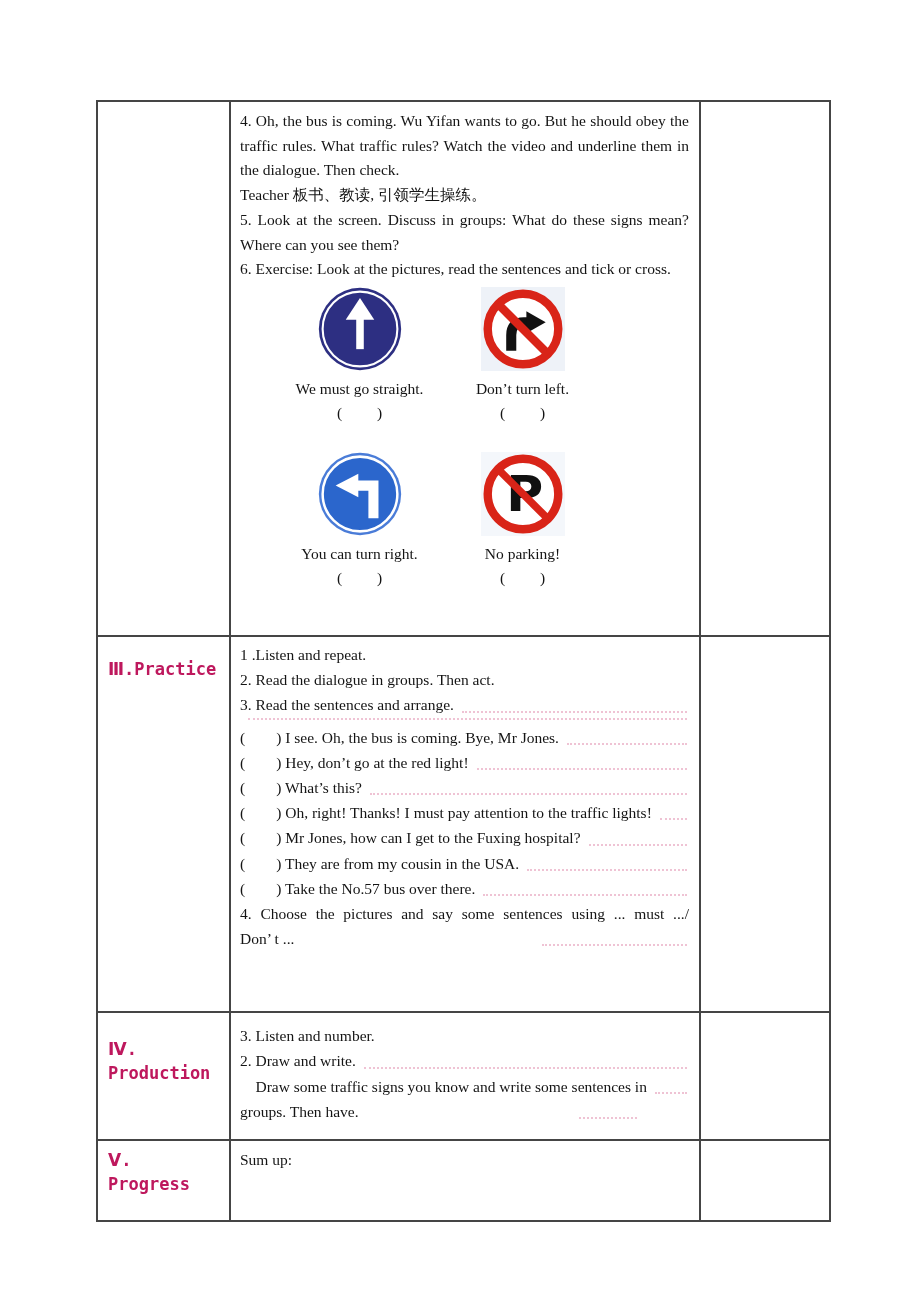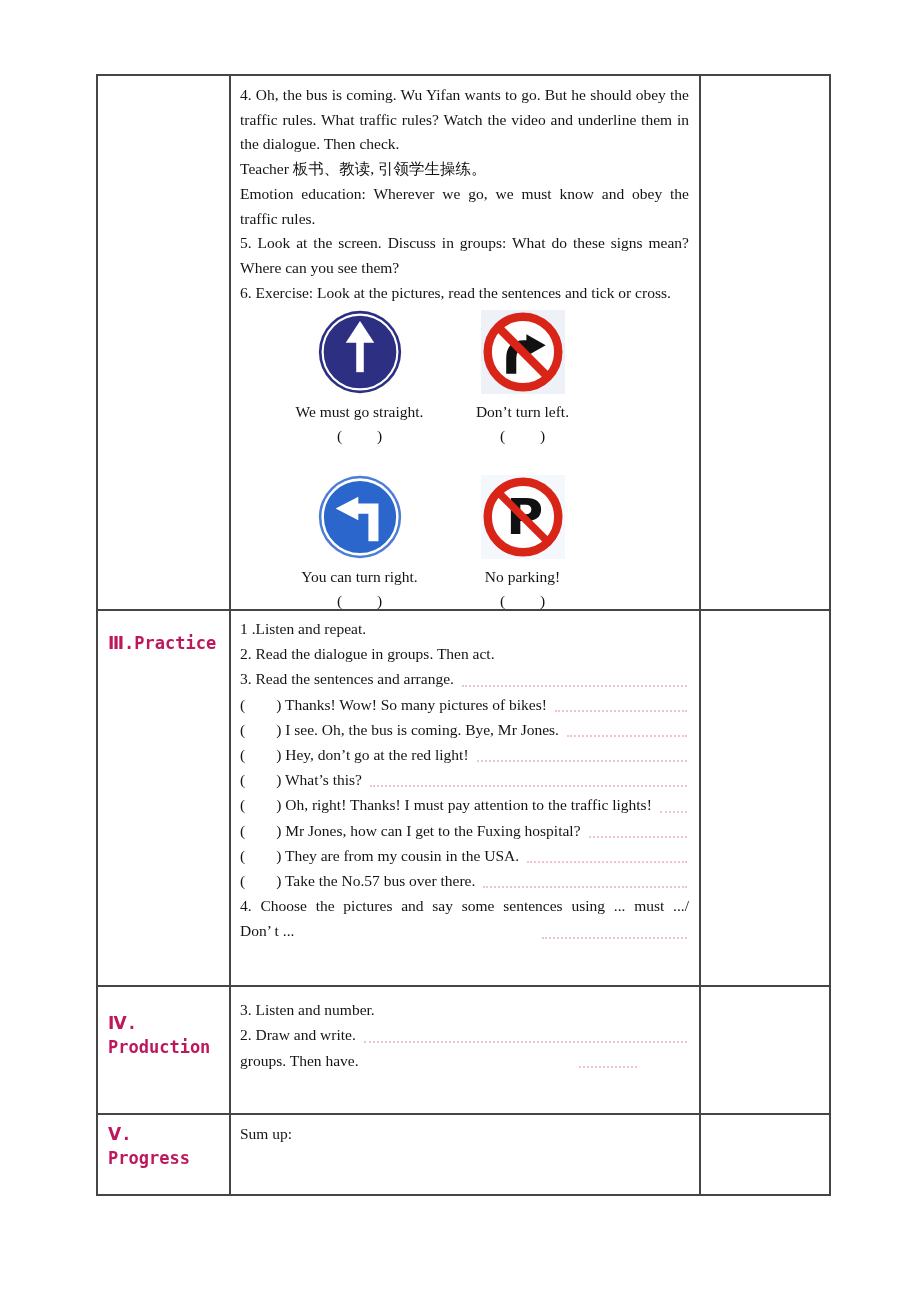--- a/index.html
+++ b/index.html
@@ -1,21 +1,21 @@
 <!DOCTYPE html>
 <html><head>
 <meta charset="utf-8">
 <style>
   html,body{margin:0;padding:0;background:#ffffff;}
   .page{
     position:relative;width:920px;height:1302px;background:#ffffff;
     font-family:"Liberation Serif","DejaVu Serif",serif;color:#141414;overflow:hidden;
   }
   .plan-table{
-    position:absolute;left:96px;top:74px;width:735px;height:1122px;
+    position:absolute;left:96px;top:100px;width:735px;height:1122px;
     box-sizing:border-box;border:2px solid #454545;
     display:grid;grid-template-columns:133px 470px 128px;
     grid-template-rows:535px 376px 128px 79px;
   }
   .cell{box-sizing:border-box;border-right:2px solid #454545;border-bottom:2px solid #454545;overflow:hidden;}
   .cell.last-col{border-right:none;}
   .cell.last-row{border-bottom:none;}
   .label-cell{
     font-family:"DejaVu Sans Mono","DejaVu Sans",monospace;
     font-weight:bold;font-size:17px;line-height:24px;color:#be185d;
@@ -47,21 +47,20 @@
 </head>
 <body>
 
 <div class="page">
   <div class="plan-table">
 
     <div class="cell label-cell"></div>
     <div class="cell content-cell">
       <p class="just">4. Oh, the bus is coming. Wu Yifan wants to go. But he should obey the traffic rules. What traffic rules? Watch the video and underline them in the dialogue. Then check.</p>
       <p>Teacher 板书、教读, 引领学生操练。</p>
-      <p class="just">Emotion education: Wherever we go, we must know and obey the traffic rules.</p>
       <p class="just">5. Look at the screen. Discuss in groups: What do these signs mean? Where can you see them?</p>
       <p>6. Exercise: Look at the pictures, read the sentences and tick or cross.</p>
 
       <div class="signs-grid">
 
         <div class="sign-block">
           <svg width="84" height="84" viewBox="0 0 100 100">
             <circle cx="50" cy="50" r="49" fill="#2d2f82"></circle>
             <circle cx="50" cy="50" r="44.5" fill="none" stroke="#ffffff" stroke-width="2.5"></circle>
             <rect x="45.5" y="36" width="9" height="38" fill="#ffffff"></rect>
@@ -110,40 +109,41 @@
     </div>
     <div class="cell last-col"></div>
 
     <div class="cell label-cell">
       <span>Ⅲ.Practice</span>
     </div>
     <div class="cell content-cell practice-cell">
       <div class="line"><span class="txt">1 .Listen and repeat.</span></div>
       <div class="line"><span class="txt">2. Read the dialogue in groups. Then act.</span></div>
       <div class="line"><span class="txt">3. Read the sentences and arrange.</span><span class="dots"></span></div>
-      <div class="line"><span class="txt">(&nbsp;&nbsp;&nbsp;&nbsp;&nbsp;&nbsp;&nbsp;&nbsp;) Thanks! Wow! So many pictures of bikes!</span><span class="dots"></span></div>
+      <div class="line"><span class="dots"></span></div>
       <div class="line"><span class="txt">(&nbsp;&nbsp;&nbsp;&nbsp;&nbsp;&nbsp;&nbsp;&nbsp;) I see. Oh, the bus is coming. Bye, Mr Jones.</span><span class="dots"></span></div>
       <div class="line"><span class="txt">(&nbsp;&nbsp;&nbsp;&nbsp;&nbsp;&nbsp;&nbsp;&nbsp;) Hey, don’t go at the red light!</span><span class="dots"></span></div>
       <div class="line"><span class="txt">(&nbsp;&nbsp;&nbsp;&nbsp;&nbsp;&nbsp;&nbsp;&nbsp;) What’s this?</span><span class="dots"></span></div>
       <div class="line"><span class="txt">(&nbsp;&nbsp;&nbsp;&nbsp;&nbsp;&nbsp;&nbsp;&nbsp;) Oh, right! Thanks! I must pay attention to the traffic lights!</span><span class="dots"></span></div>
       <div class="line"><span class="txt">(&nbsp;&nbsp;&nbsp;&nbsp;&nbsp;&nbsp;&nbsp;&nbsp;) Mr Jones, how can I get to the Fuxing hospital?</span><span class="dots"></span></div>
       <div class="line"><span class="txt">(&nbsp;&nbsp;&nbsp;&nbsp;&nbsp;&nbsp;&nbsp;&nbsp;) They are from my cousin in the USA.</span><span class="dots"></span></div>
       <div class="line"><span class="txt">(&nbsp;&nbsp;&nbsp;&nbsp;&nbsp;&nbsp;&nbsp;&nbsp;) Take the No.57 bus over there.</span><span class="dots"></span></div>
       <div class="just-last">4. Choose the pictures and say some sentences using ... must .../</div>
       <div class="line"><span class="txt">Don’ t ...</span><span class="dots-short"></span></div>
     </div>
     <div class="cell last-col"></div>
 
     <div class="cell label-cell prod">
       <div>Ⅳ.</div>
       <div>Production</div>
     </div>
     <div class="cell content-cell prod-cell">
       <div class="line"><span class="txt">3. Listen and number.</span></div>
       <div class="line"><span class="txt">2. Draw and write.</span><span class="dots"></span></div>
+      <div class="line"><span class="txt">&nbsp;&nbsp;&nbsp;&nbsp;Draw some traffic signs you know and write some sentences in</span><span class="dots"></span></div>
       <div class="line"><span class="txt">groups. Then have.</span><span class="dots-mini"></span></div>
     </div>
     <div class="cell last-col"></div>
 
     <div class="cell label-cell prog last-row">
       <div>Ⅴ.</div>
       <div>Progress</div>
     </div>
     <div class="cell content-cell prog-cell last-row">
       <div class="line"><span class="txt">Sum up:</span></div>

